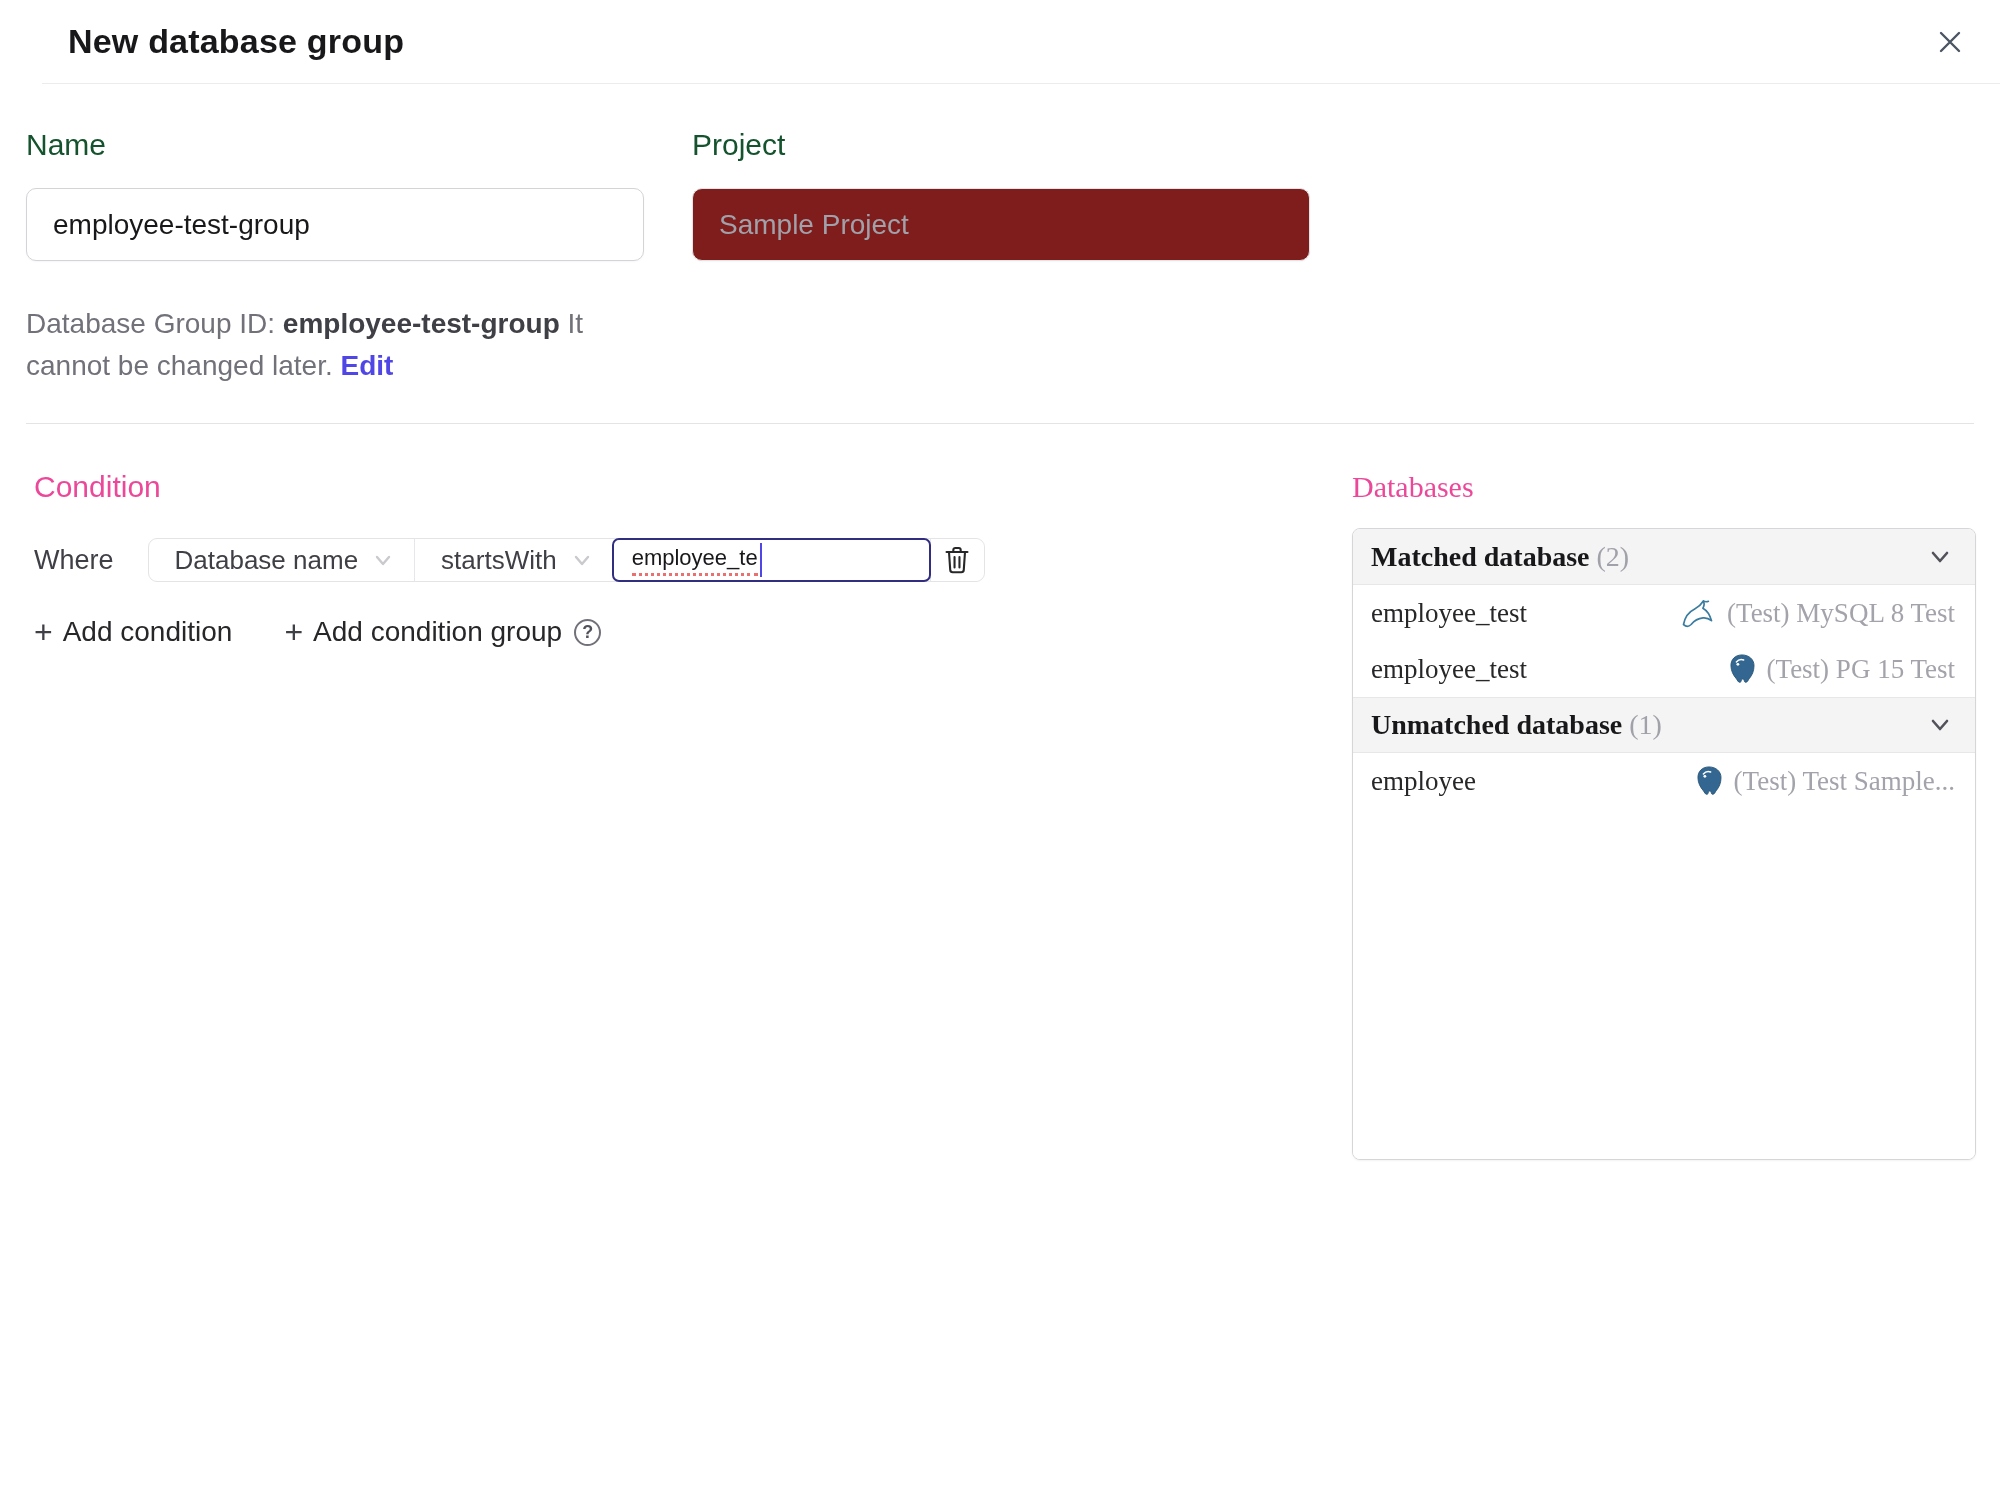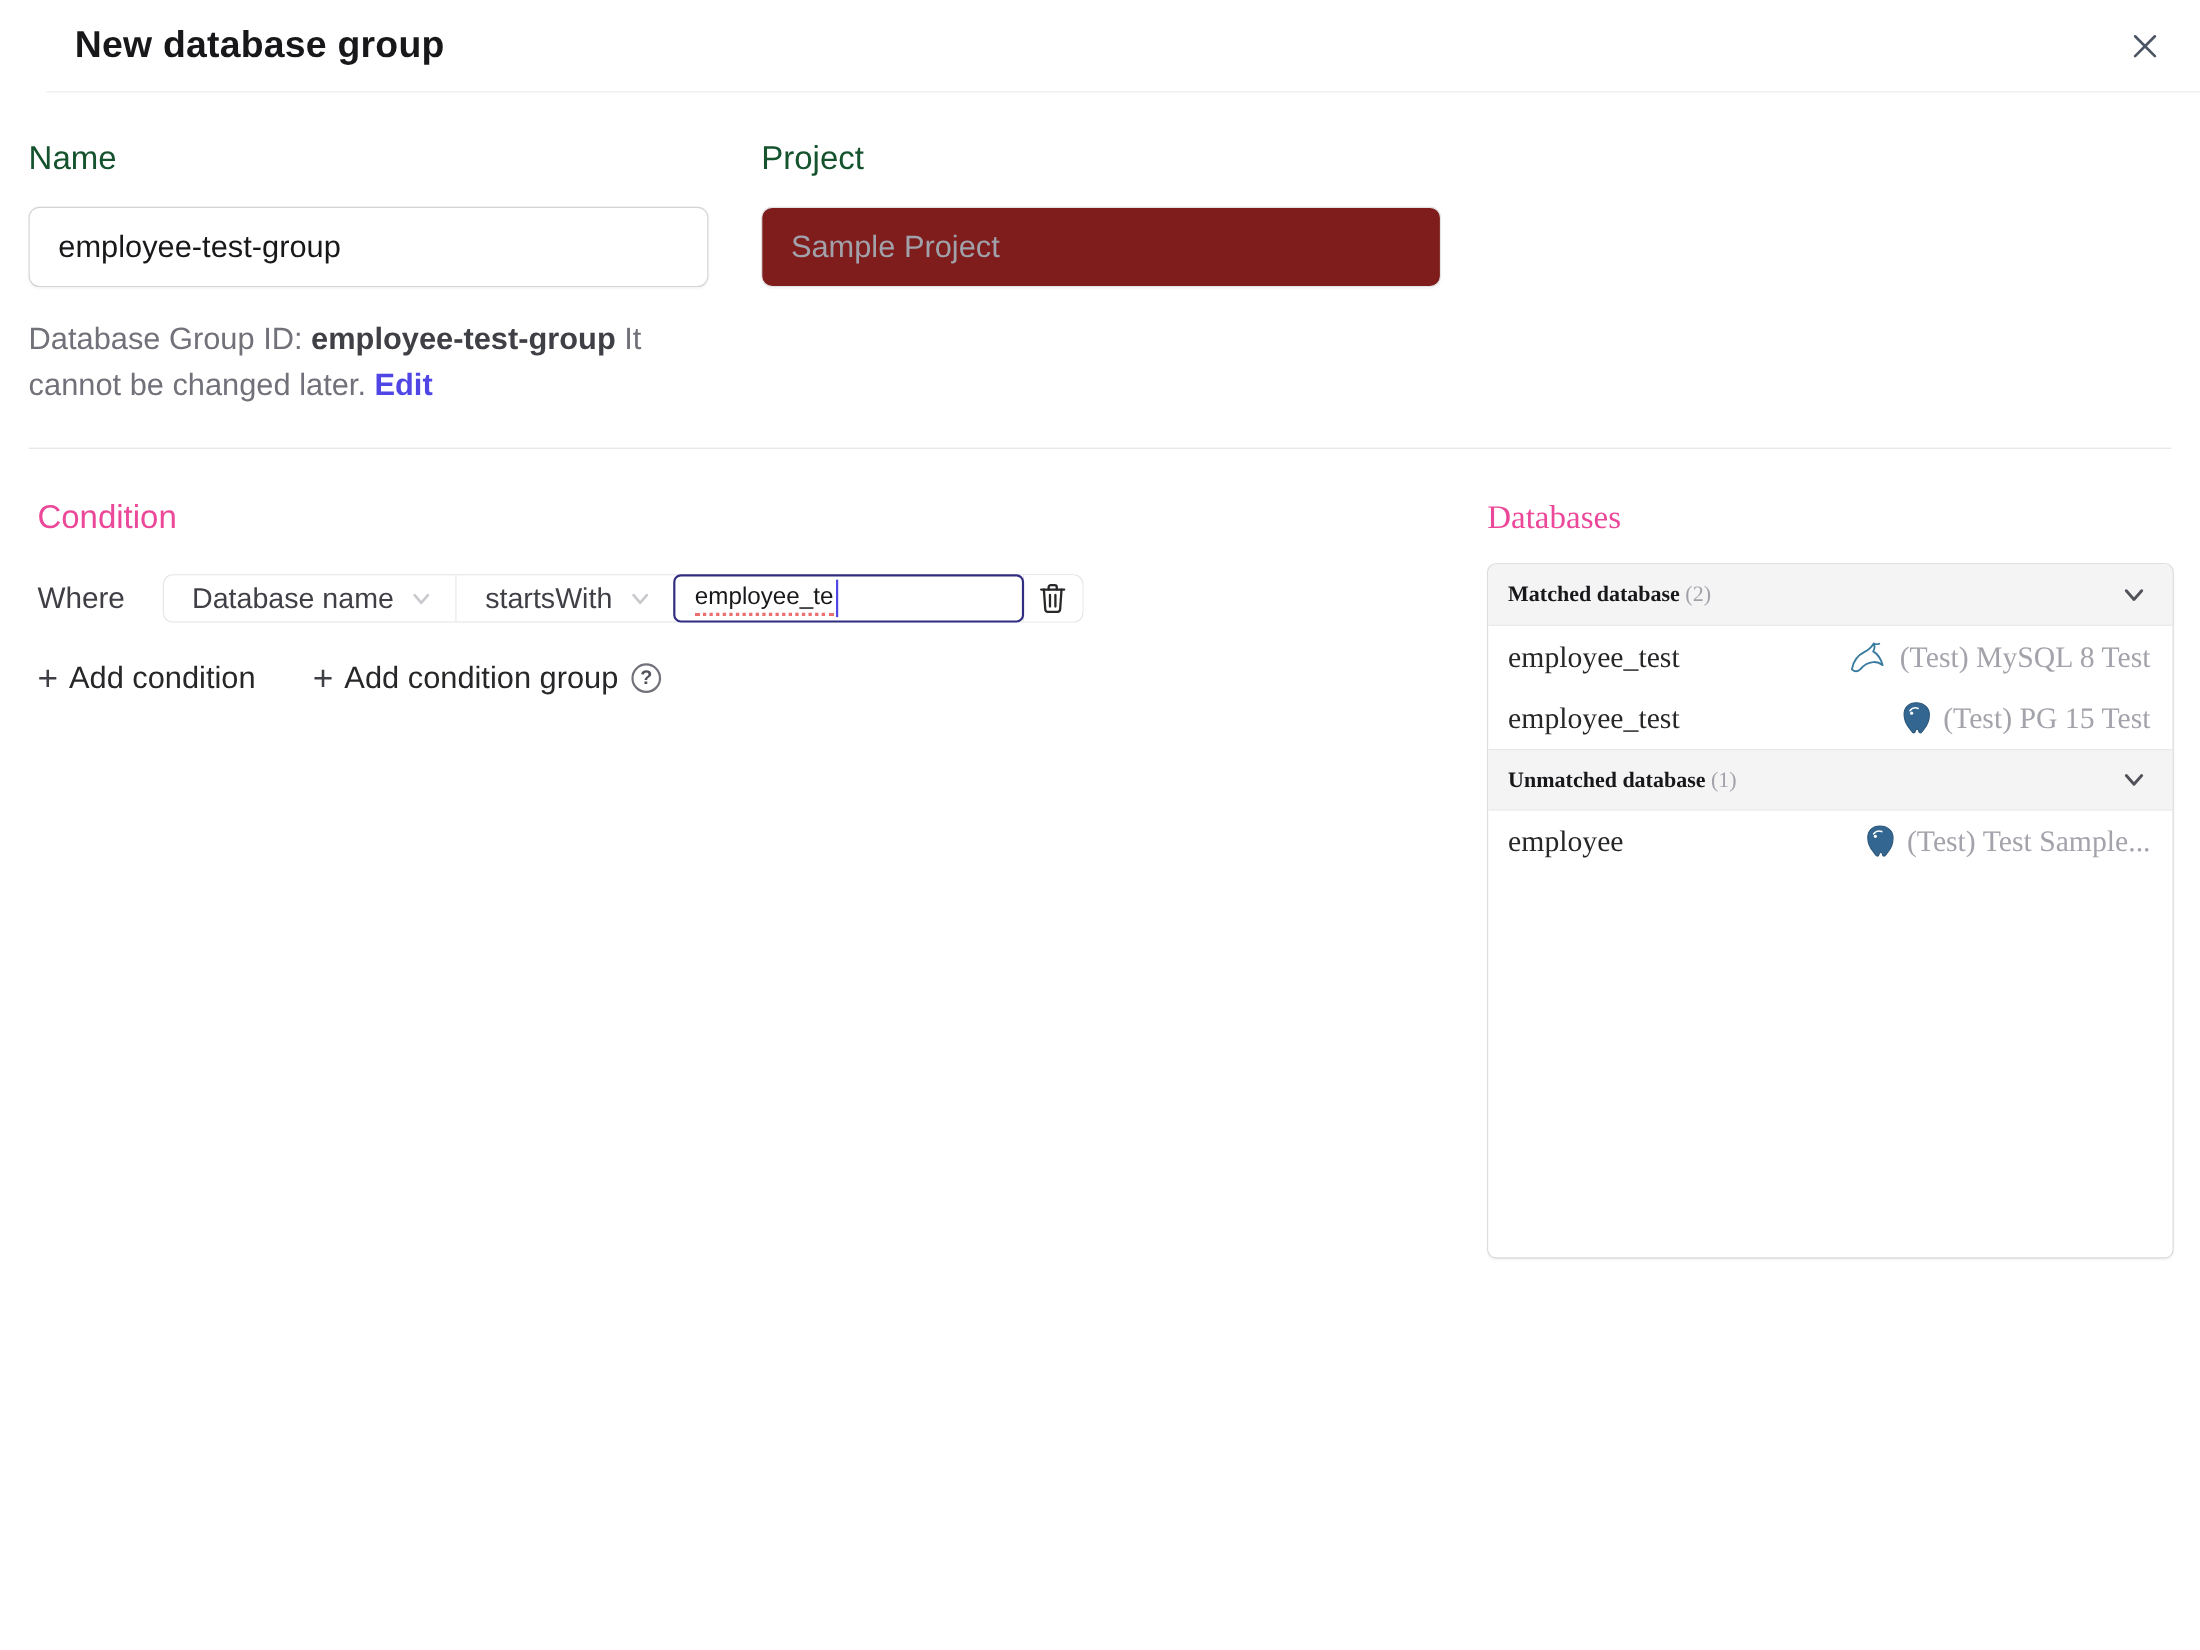--- a/index.html
+++ b/index.html
@@ -20,21 +20,21 @@
   .field-label { font-size:30px; font-weight:500; color:#14532d; line-height:38px;
     margin-bottom:24px; }
   .text-input, .select-box, .disabled-input {
     width:100%; height:73px; border:1px solid #d4d4d8; border-radius:10px;
     font-size:28px; padding:0 26px; background:#fff; color:#18181b;
     font-family:"Liberation Sans", sans-serif;
     box-shadow:0 1px 2px rgba(0,0,0,0.04); }
   .select-box { display:flex; align-items:center; justify-content:space-between;
     cursor:pointer; }
   .disabled-input { background:#7f1d1d; color:#a1a1aa; border-color:#e4e4e7; }
-  .id-note { margin-top:26px; font-size:28px; line-height:42px; color:#71717a;
+  .id-note { margin-top:42px; font-size:28px; line-height:42px; color:#71717a;
     max-width:625px; }
   .id-note b { color:#3f3f46; font-weight:700; }
   .edit-link { color:#4f46e5; font-weight:600; text-decoration:none; cursor:pointer; }
 
   .section-divider { margin:36px 26px 0; border:none; border-top:1px solid #e4e4e7; }
 
   
   .main-row { display:flex; padding:0 24px 0 26px; margin-top:44px; }
   .left-col { flex:1; padding-left:8px; }
   .section-heading { font-size:30px; font-weight:500; color:#ec4899; line-height:38px; }
@@ -69,21 +69,21 @@
 
   
   .right-col { width:624px; margin-left:auto;font-family:Liberation Serif, serif; }
   .db-panel { margin-top:22px; height:632px; border:1px solid #d6d6da; border-radius:8px;
     background:#fff; box-shadow:0 1px 2px rgba(0,0,0,0.05); overflow:hidden;
     display:flex; flex-direction:column; }
   .db-group-header { height:56px; background:#f4f4f5; display:flex; align-items:center;
     justify-content:space-between; padding:0 20px 0 18px; cursor:pointer;
     border-bottom:1px solid #e7e7ea; }
   .db-group-header.mid { border-top:1px solid #e7e7ea; }
-  .db-group-title { font-size:20px; font-weight:600; color:#18181b;text-align:right; }
+  .db-group-title { font-size:28px; font-weight:600; color:#18181b;text-align:right; }
   .db-count { font-weight:400; color:#a1a1aa; }
   .db-row { height:56px; display:flex; align-items:center; justify-content:space-between;
     padding:0 20px 0 18px; background:#fff; }
   .db-name { font-size:27px; color:#27272a; }
   .db-instance { display:flex; align-items:center; gap:10px; font-size:27px;
     color:#a3a3ab; }
   .panel-filler { flex:1; background:#fff; }
 
   svg { display:block; }
 </style>

